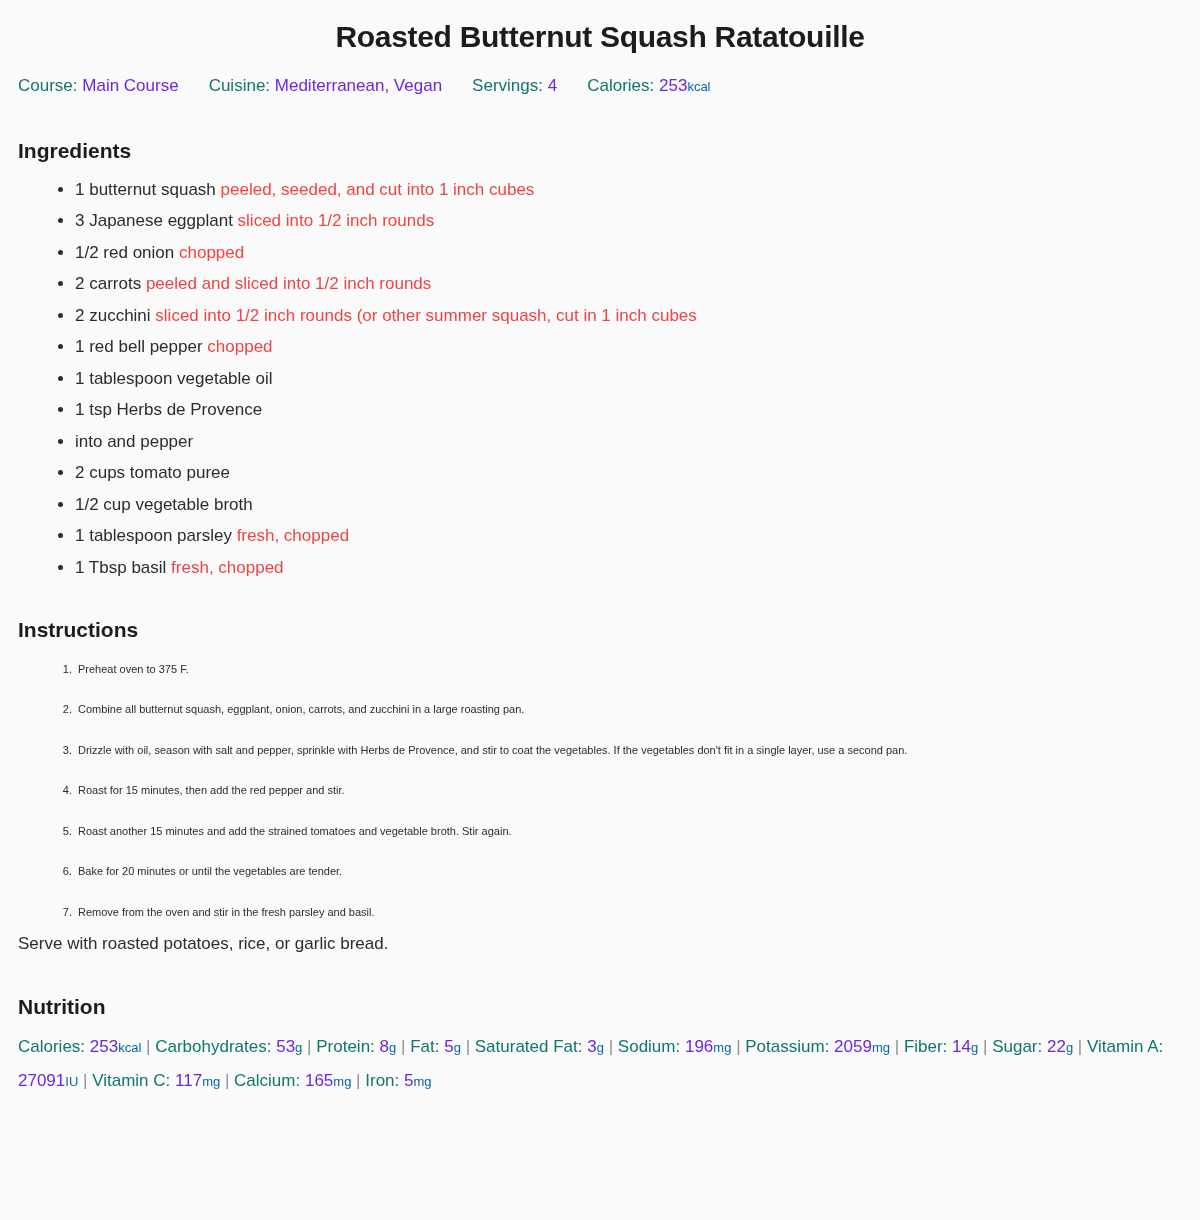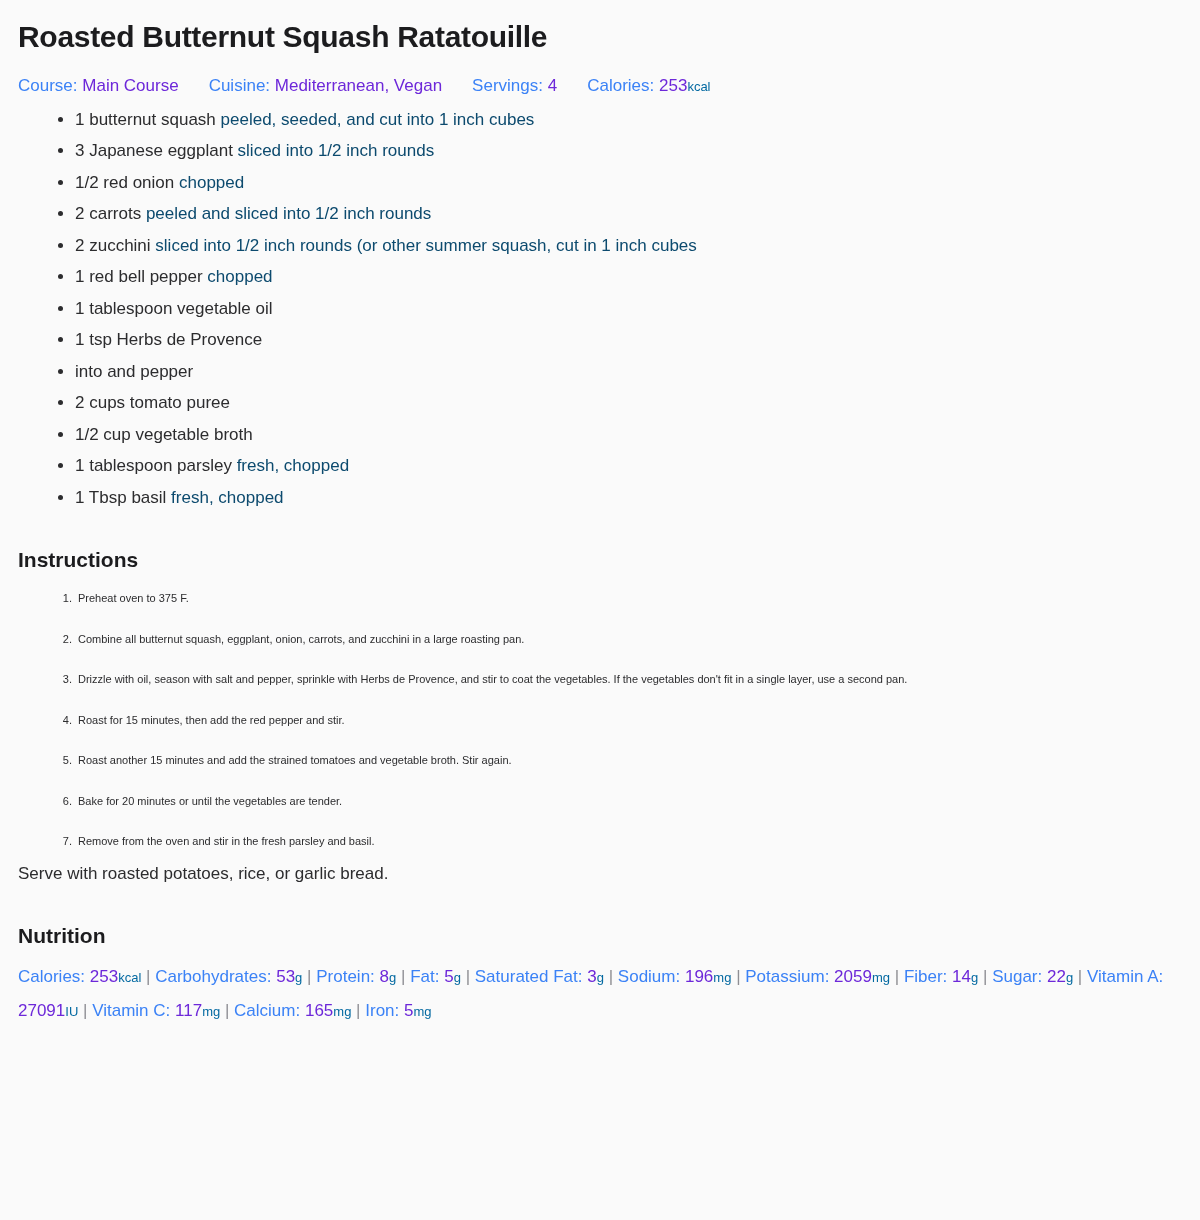--- a/index.html
+++ b/index.html
@@ -15,48 +15,49 @@
   .page {
     padding: 20px 18px 0 18px;
   }
   h1.recipe-title {
     margin: 0 0 14px 0;
     font-size: 30px;
     line-height: 1.15;
     font-weight: 700;
     letter-spacing: -0.3px;
     color: #1c1c1e;
+    text-align: center;
   }
   .meta {
     font-size: 17px;
     line-height: 34px;
   }
   .meta-group { margin-right: 30px; white-space: nowrap; }
   .meta-group:last-child { margin-right: 0; }
-  .label { color: #3b82f6; margin-top: 43px; }
+  .label { color: #0f766e; margin-top: 43px; }
   .value { color: #6d28d9; }
   .unit { font-size: 13px; color: #0369a1; }
   h2.section-heading {
     margin: 34px 0 10px 0;
     font-size: 21px;
     line-height: 1.25;
     font-weight: 700;
     color: #1c1c1e;
   }
   ul.ingredients-list {
     margin: 0;
     padding: 0 0 0 57px;
     list-style: disc;
   }
   ul.ingredients-list li {
     font-size: 17px;
     line-height: 31.5px;
     color: #2c2c2e;
   }
-  .ingredient-note { color: #0c4a6e; }
+  .ingredient-note { color: #ef4444; }
   ol.instructions-list {
     margin: 0;
     padding: 0 0 0 57px;
   }
   ol.instructions-list li {
     font-size: 11px;
     line-height: 31.5px;
     margin-bottom: 9px;
     padding-left: 3px;
     color: #2c2c2e;
@@ -82,20 +83,21 @@
 <div class="page">
 
   <h1 class="recipe-title">Roasted Butternut Squash Ratatouille</h1>
 
   <div class="meta">
     <div>
       <span class="meta-group"><span class="label">Course:</span> <span class="value">Main Course</span></span><span class="meta-group"><span class="label">Cuisine:</span> <span class="value">Mediterranean, Vegan</span></span><span class="meta-group"><span class="label">Servings:</span> <span class="value">4</span></span><span class="meta-group"><span class="label">Calories:</span> <span class="value">253</span><span class="unit">kcal</span></span>
     </div>
   </div>
 
+  <h2 class="section-heading">Ingredients</h2>
   <ul class="ingredients-list">
     <li><span class="ingredient-name">1 butternut squash</span> <span class="ingredient-note">peeled, seeded, and cut into 1 inch cubes</span></li>
     <li><span class="ingredient-name">3 Japanese eggplant</span> <span class="ingredient-note">sliced into 1/2 inch rounds</span></li>
     <li><span class="ingredient-name">1/2 red onion</span> <span class="ingredient-note">chopped</span></li>
     <li><span class="ingredient-name">2 carrots</span> <span class="ingredient-note">peeled and sliced into 1/2 inch rounds</span></li>
     <li><span class="ingredient-name">2 zucchini</span> <span class="ingredient-note">sliced into 1/2 inch rounds (or other summer squash, cut in 1 inch cubes</span></li>
     <li><span class="ingredient-name">1 red bell pepper</span> <span class="ingredient-note">chopped</span></li>
     <li><span class="ingredient-name">1 tablespoon vegetable oil</span> <span class="ingredient-note"></span></li>
     <li><span class="ingredient-name">1 tsp Herbs de Provence</span> <span class="ingredient-note"></span></li>
     <li><span class="ingredient-name">into and pepper</span> <span class="ingredient-note"></span></li>

